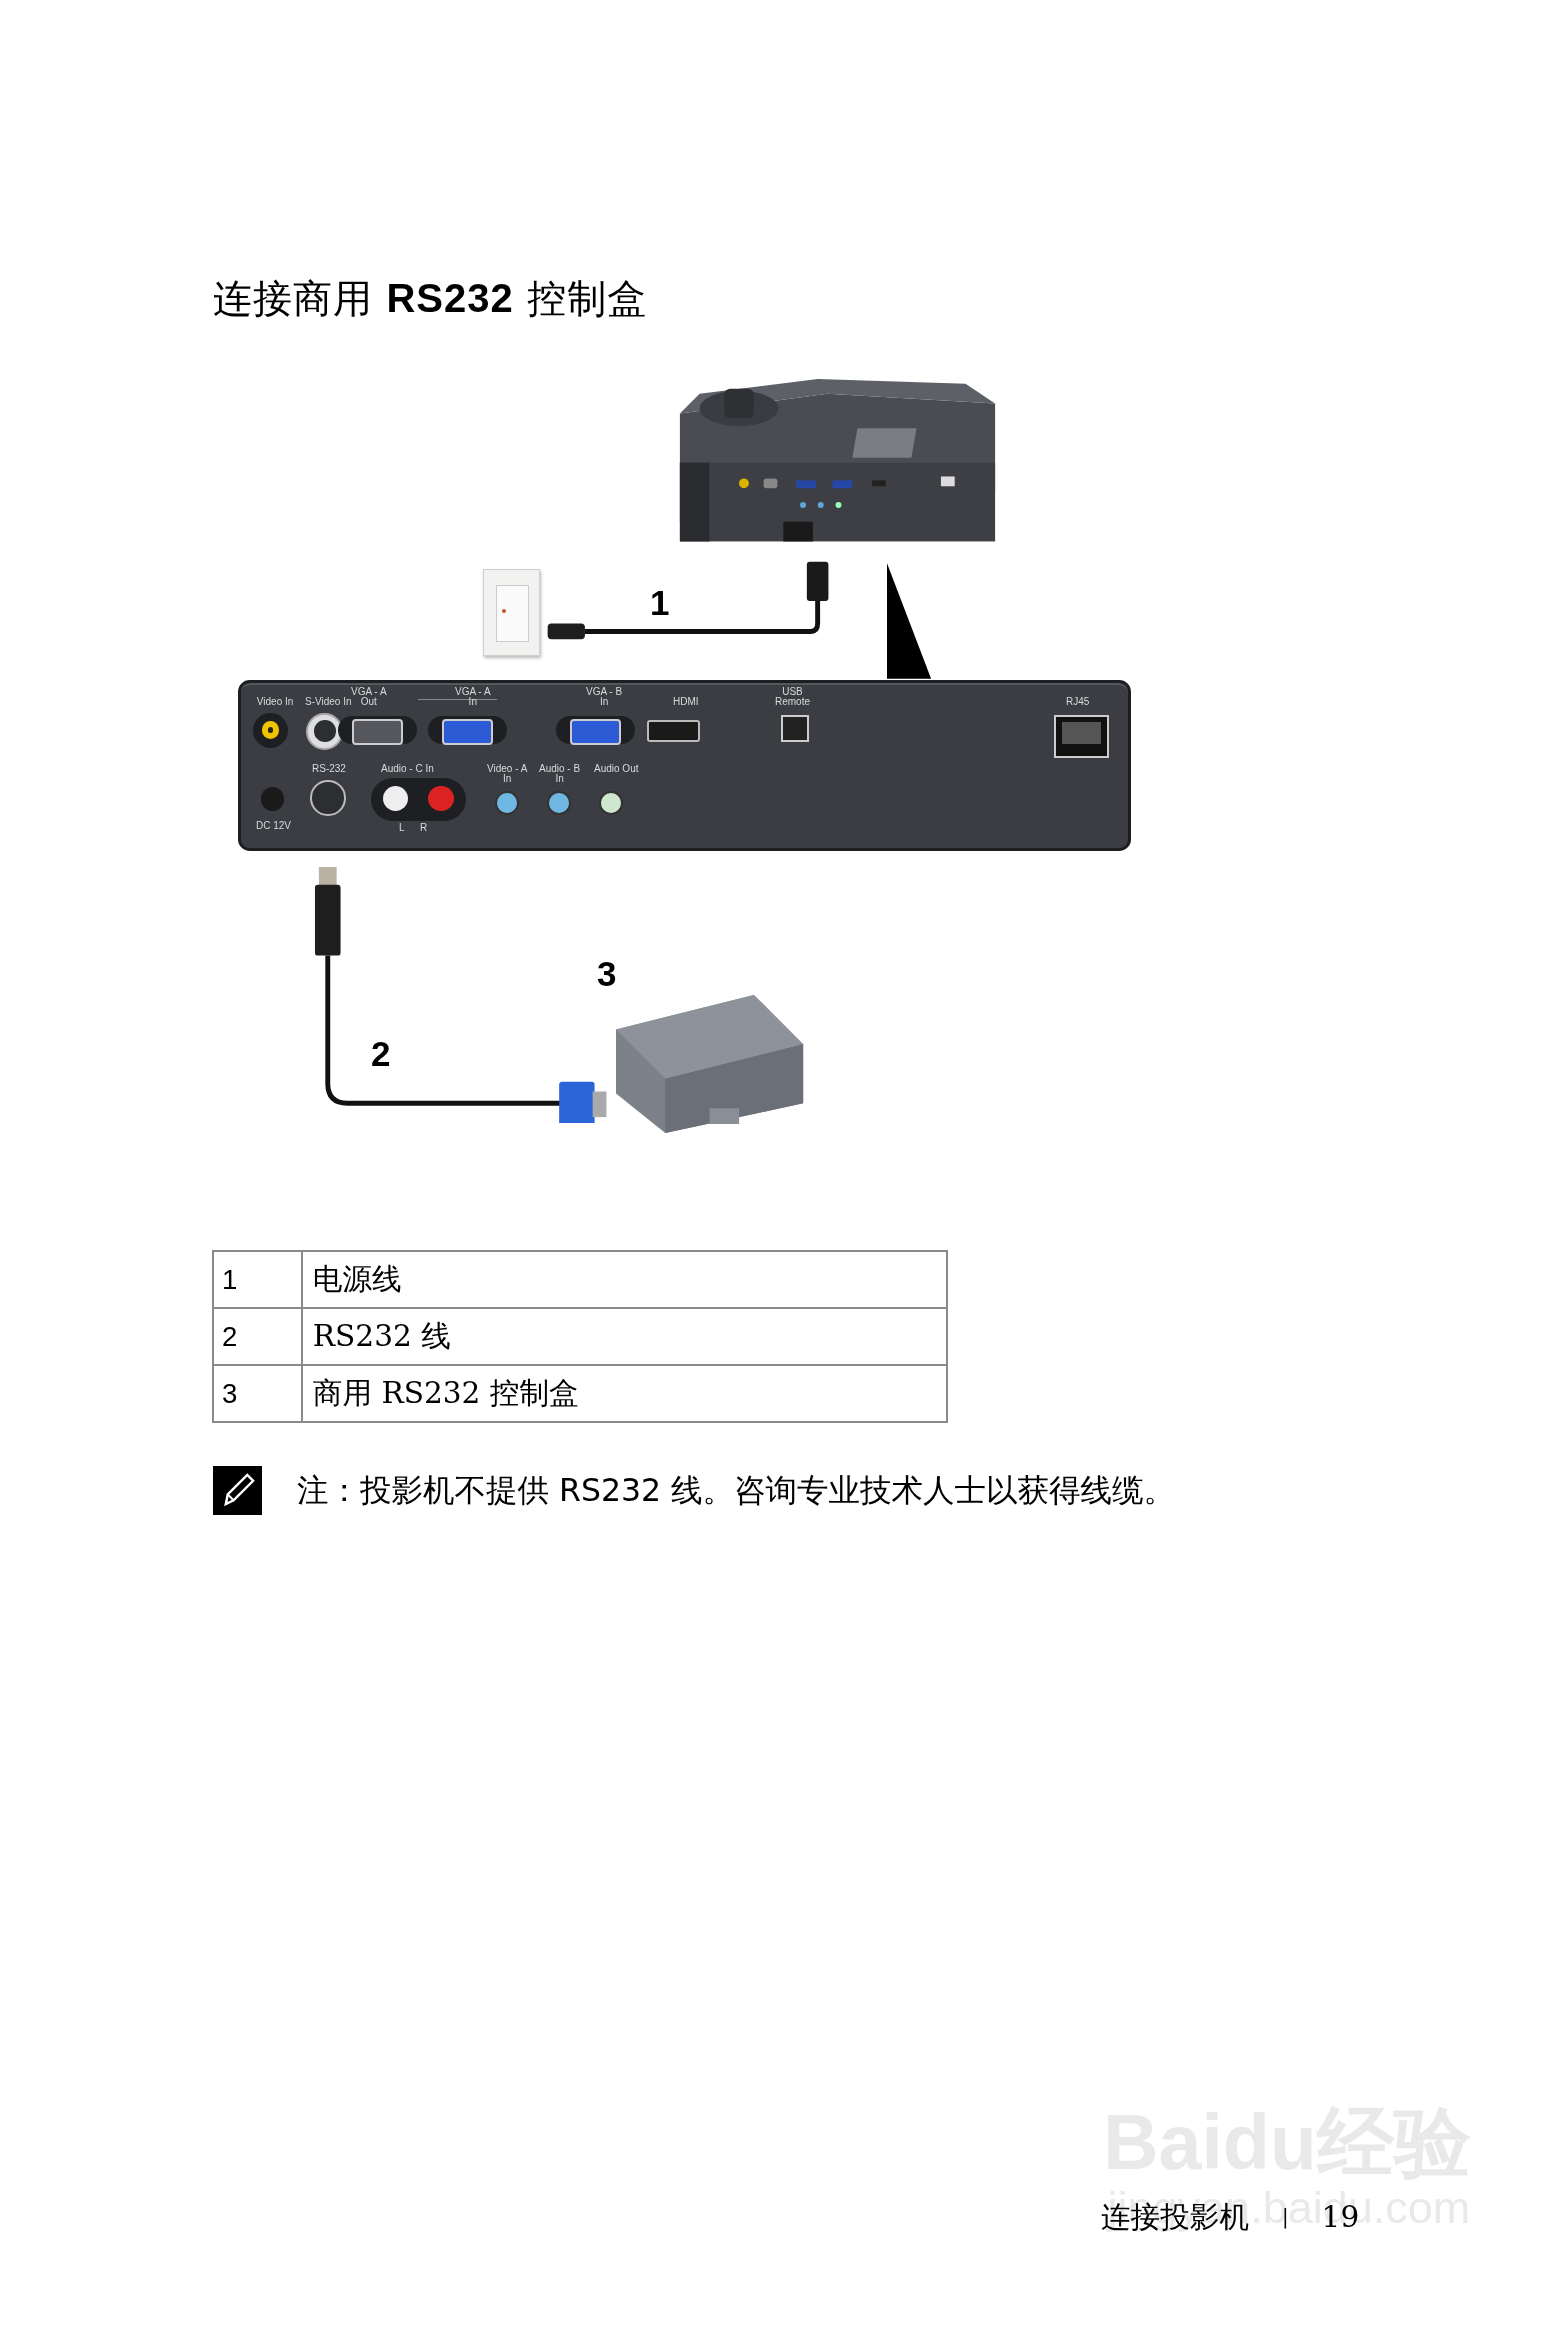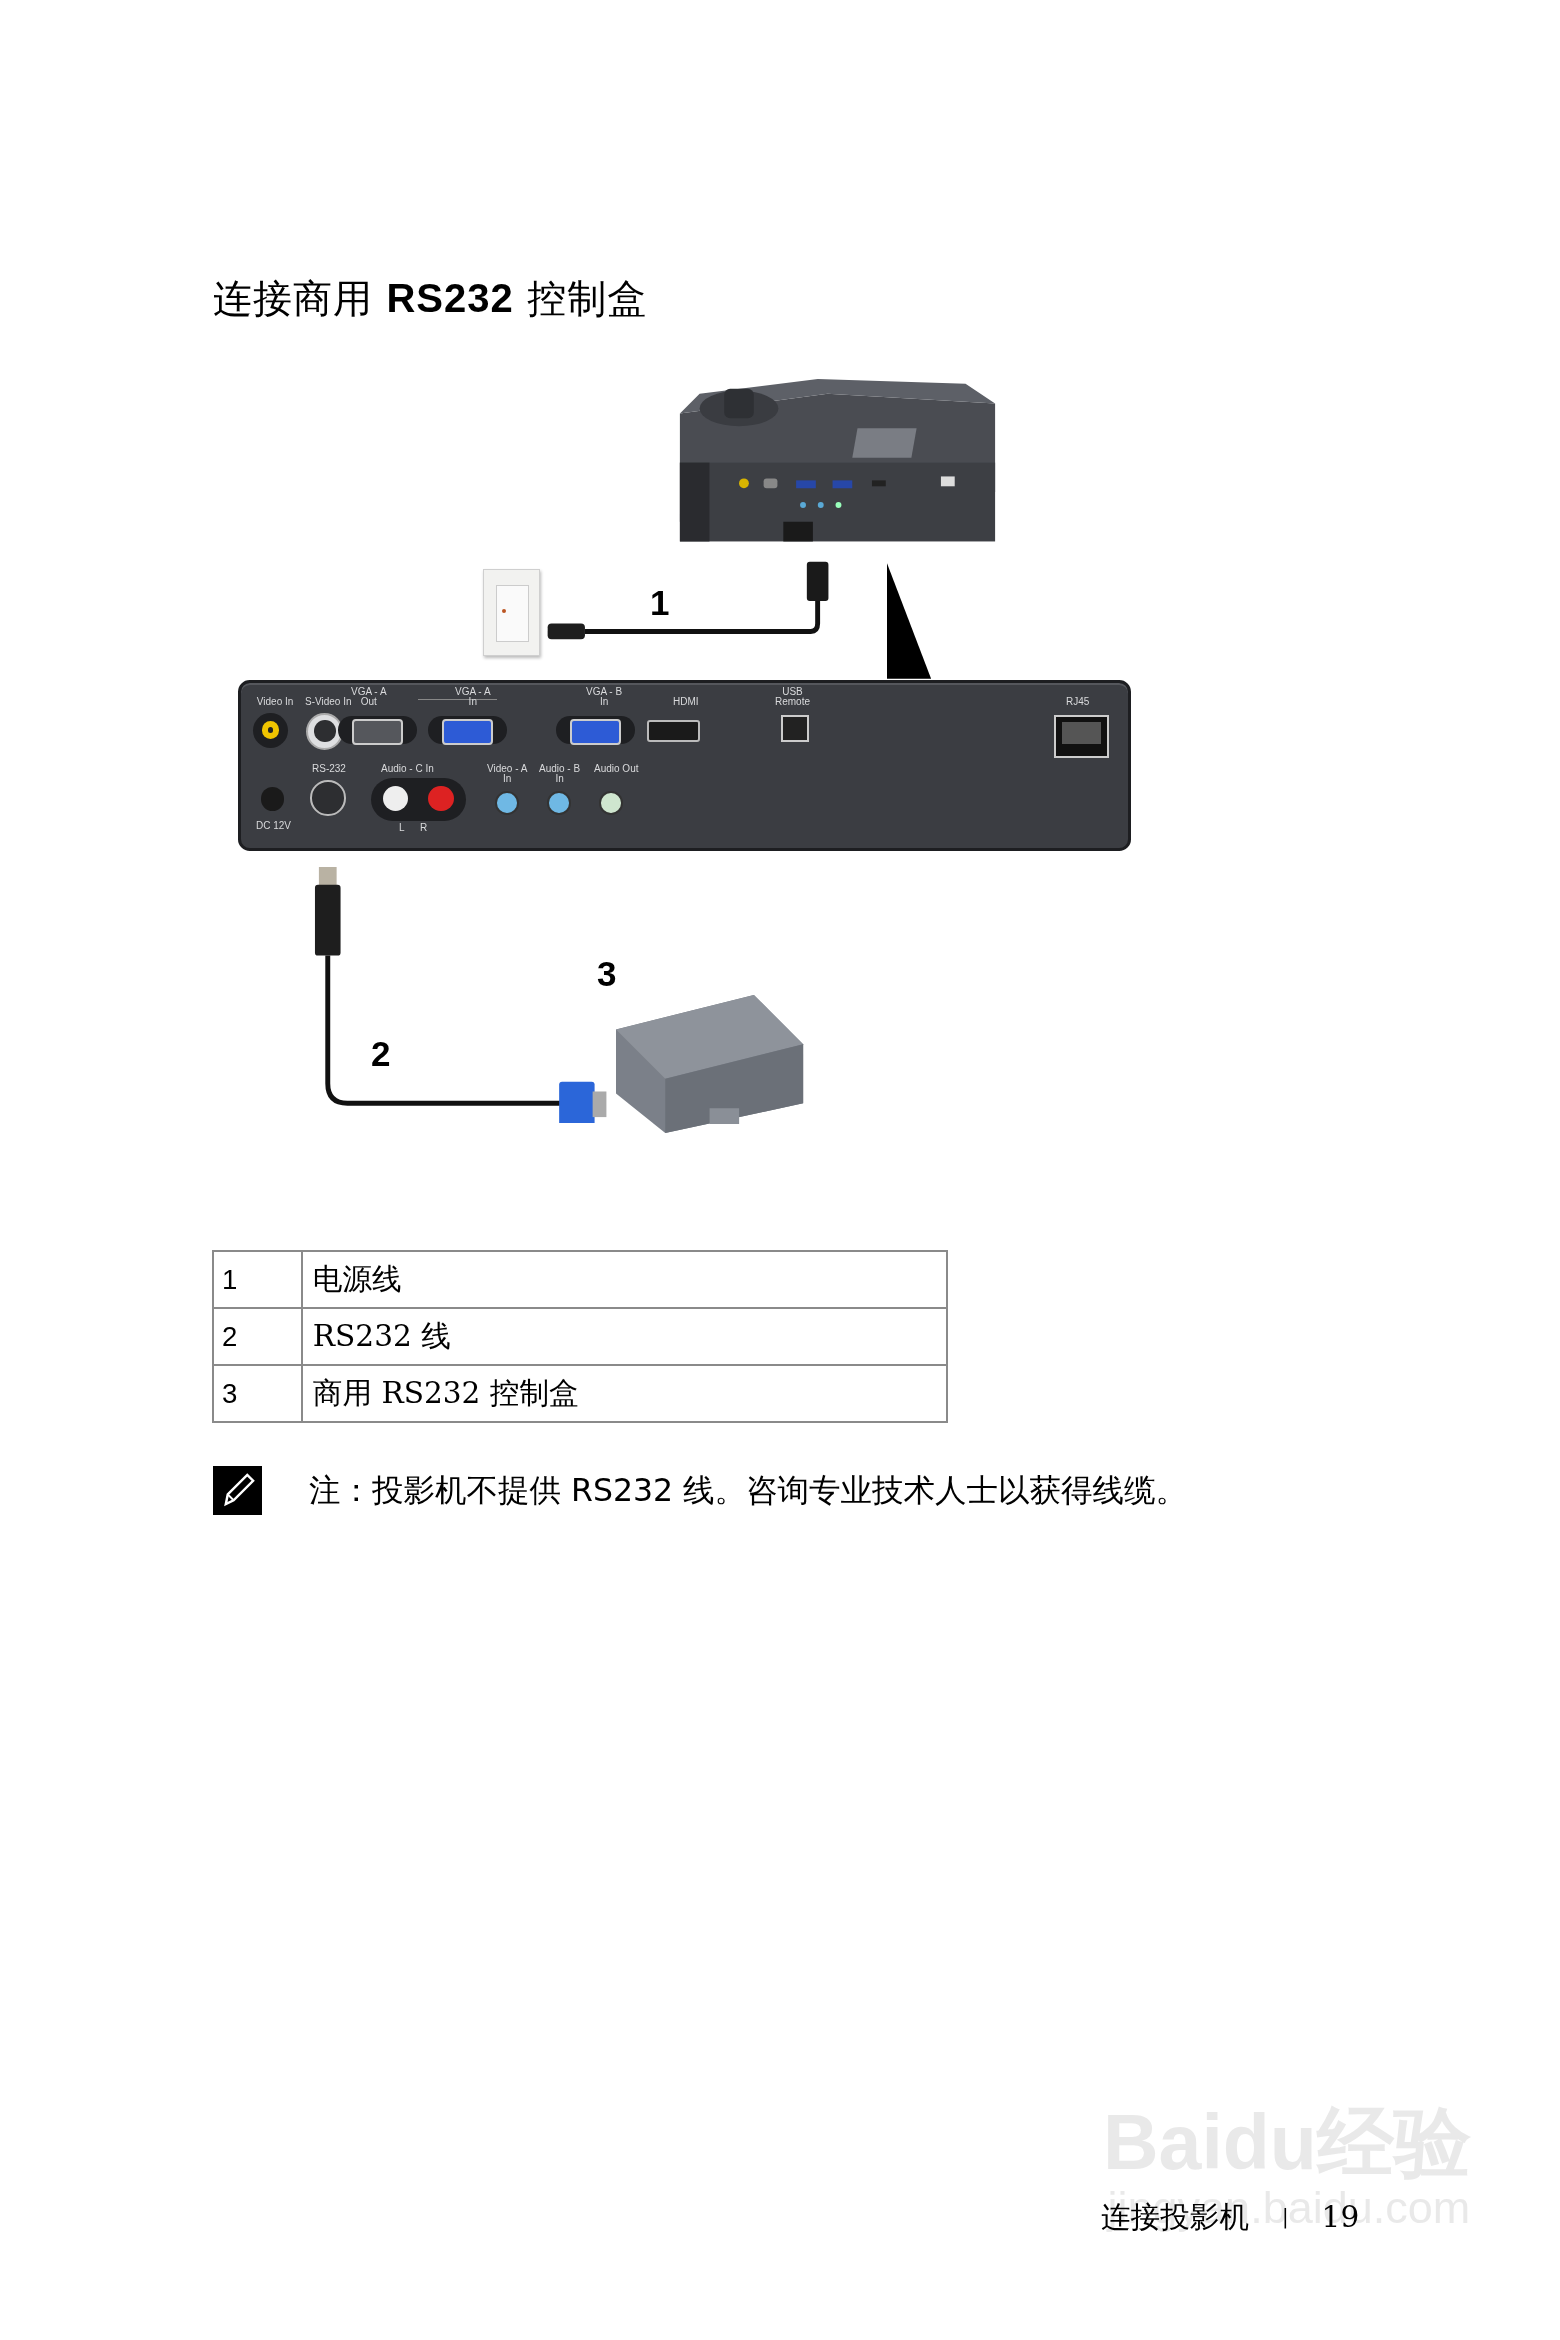--- a/index.html
+++ b/index.html
@@ -16,21 +16,21 @@
            border-radius: 11.8px; border: 3px solid #1d1e21; box-shadow: inset 0 2px 0 #55575c; }
   .plabel { position: absolute; font-family: "Liberation Sans", sans-serif; font-size: 10px; color: #d9dadc;
             text-align: center; line-height: 9.9px; white-space: nowrap; }
 
   
   .legend { left: 212px; top: 1250px; border-collapse: collapse; }
   .legend td { border: 2px solid #8a8a8a; height: 55px; padding: 0 0 0 7.9px; font-size: 29.6px; vertical-align: middle; }
   .legend td.num { width: 79px; font-family: "Liberation Sans", sans-serif; font-size: 27.6px; }
   .legend td.desc { width: 633px; font-family: "DejaVu Serif", "Liberation Serif", serif; padding-left: 9.9px; }
 
-  .note { left: 213px; top: 1466px; display: flex; align-items: center; gap: 47px; }
+  .note { left: 213px; top: 1466px; display: flex; align-items: center; gap: 35px; }
   .note-icon { width: 49px; height: 49px; background: #000; display: flex; align-items: center; justify-content: center; }
   .note-text { font-size: 31.5px; white-space: nowrap; }
 
   .footer { left: 1101px; top: 2197px; font-size: 29.6px; white-space: nowrap; font-family: "DejaVu Serif", serif; }
   .footer .sep { margin: 0 33px; font-size: 19.7px; vertical-align: 3.9px; }
 
   .watermark { left: 1103px; top: 2103px; opacity: 0.18; }
 </style>
 </head>
 <body>

